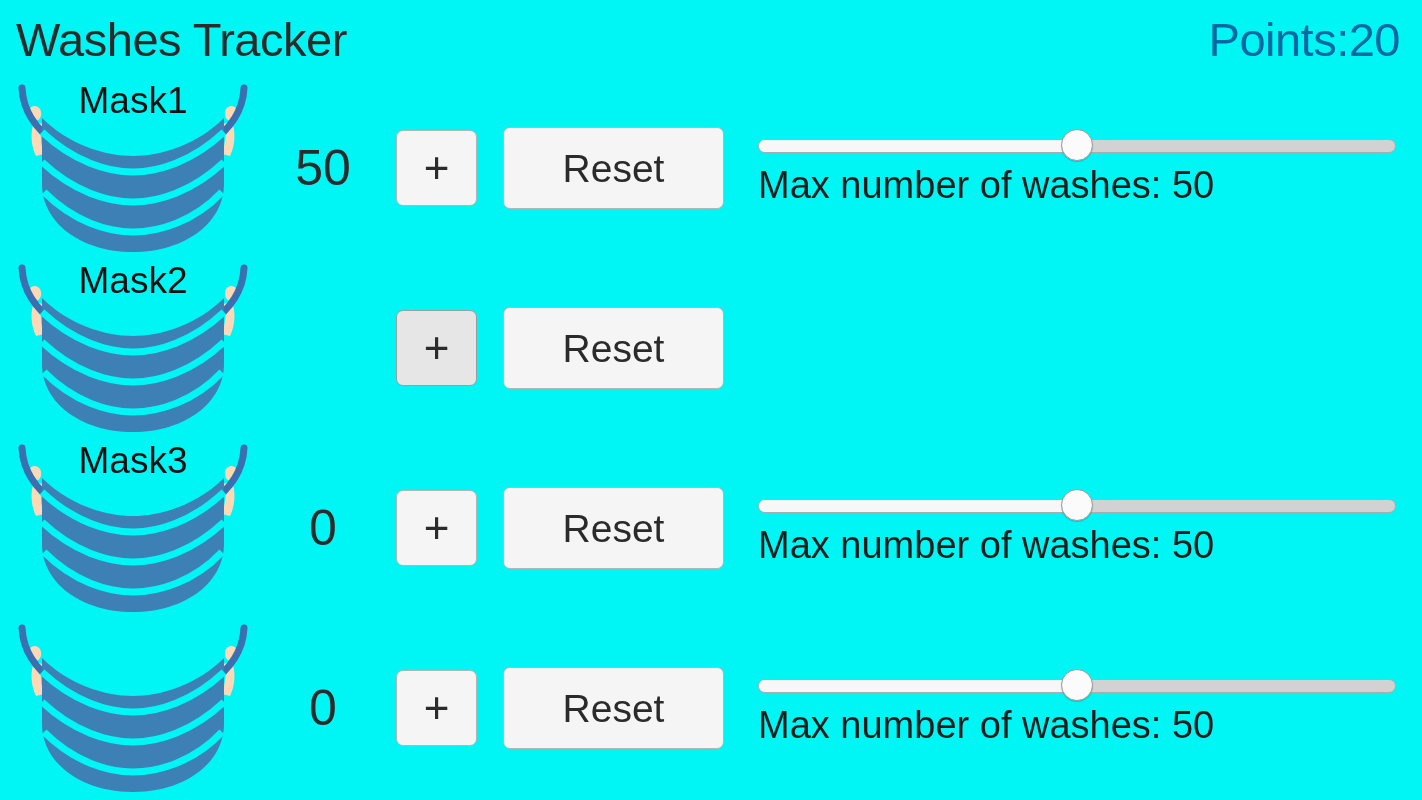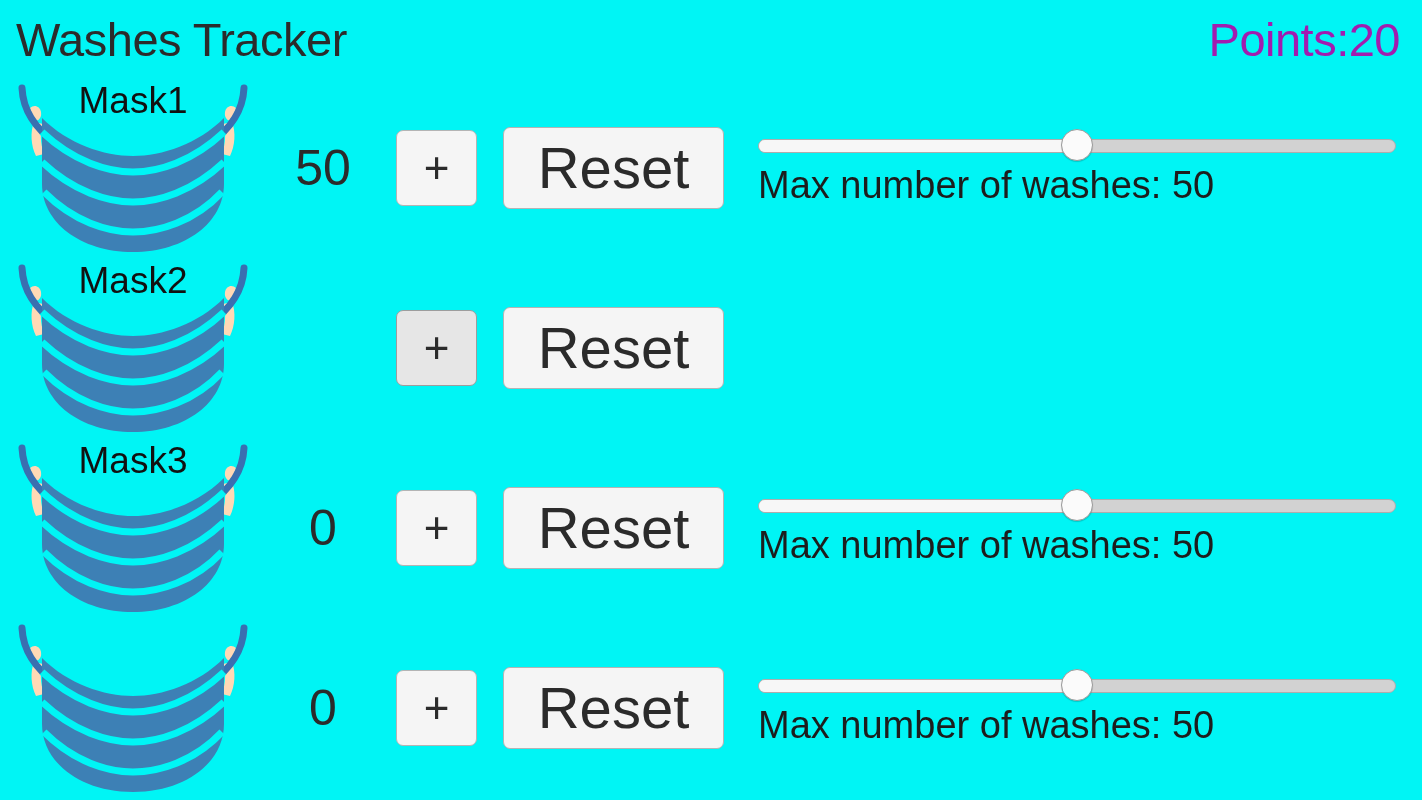--- a/index.html
+++ b/index.html
@@ -33,21 +33,21 @@
     font-size: 47px;
     line-height: 1;
     letter-spacing: -0.5px;
     color: #2b2b2b;
     white-space: nowrap;
   }
   .points {
     font-size: 47px;
     line-height: 1;
     letter-spacing: -0.5px;
-    color: #a21caf;
+    color: #0369a1;
     white-space: nowrap;
   }
 
   
   .rows {
     position: absolute;
     top: 78px;
     left: 0;
     width: 1290px;
   }
@@ -133,21 +133,21 @@
     font-size: 44px;
     line-height: 1;
   }
   .btn-plus.is-active {
     background: #e6e6e6;
     border-color: #9d9d9d;
   }
   .btn-reset {
     width: 221px;
     height: 82px;
-    font-size: 58px;
+    font-size: 39px;
     line-height: 1;
   }
 
   
   .slider-cell {
     position: absolute;
     left: 758px;
     top: 0;
     width: 640px;
     height: 180px;

